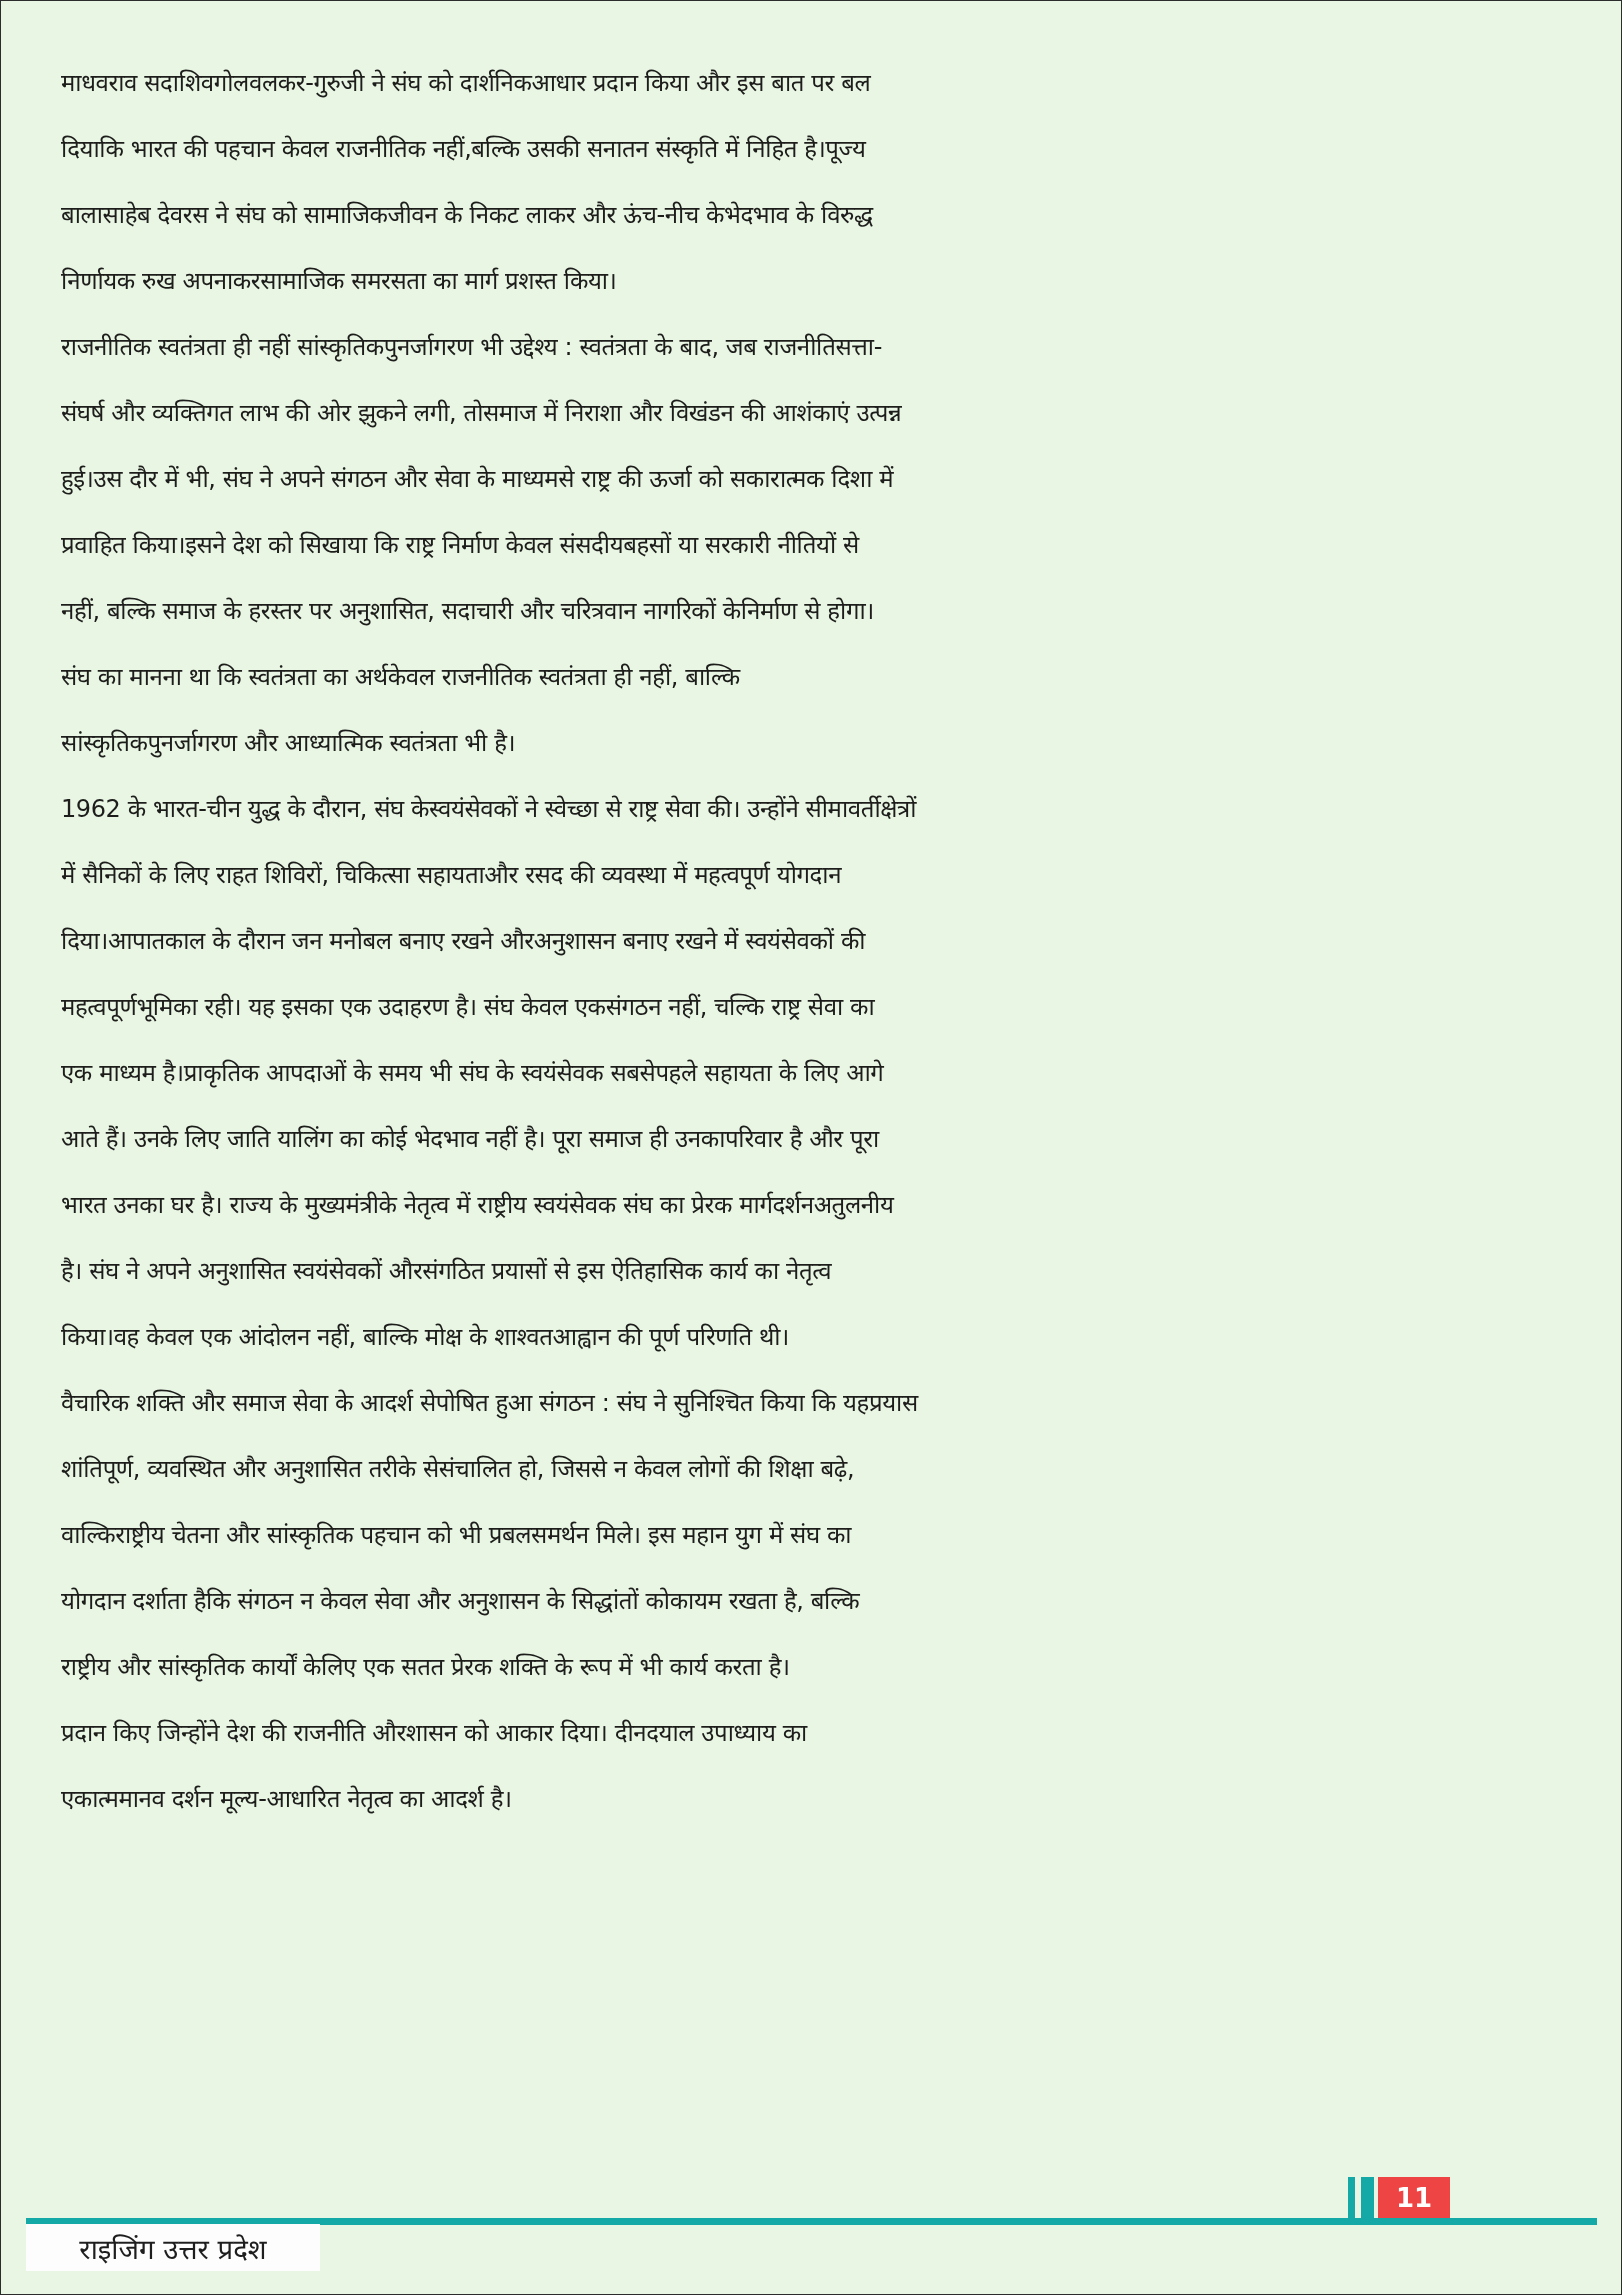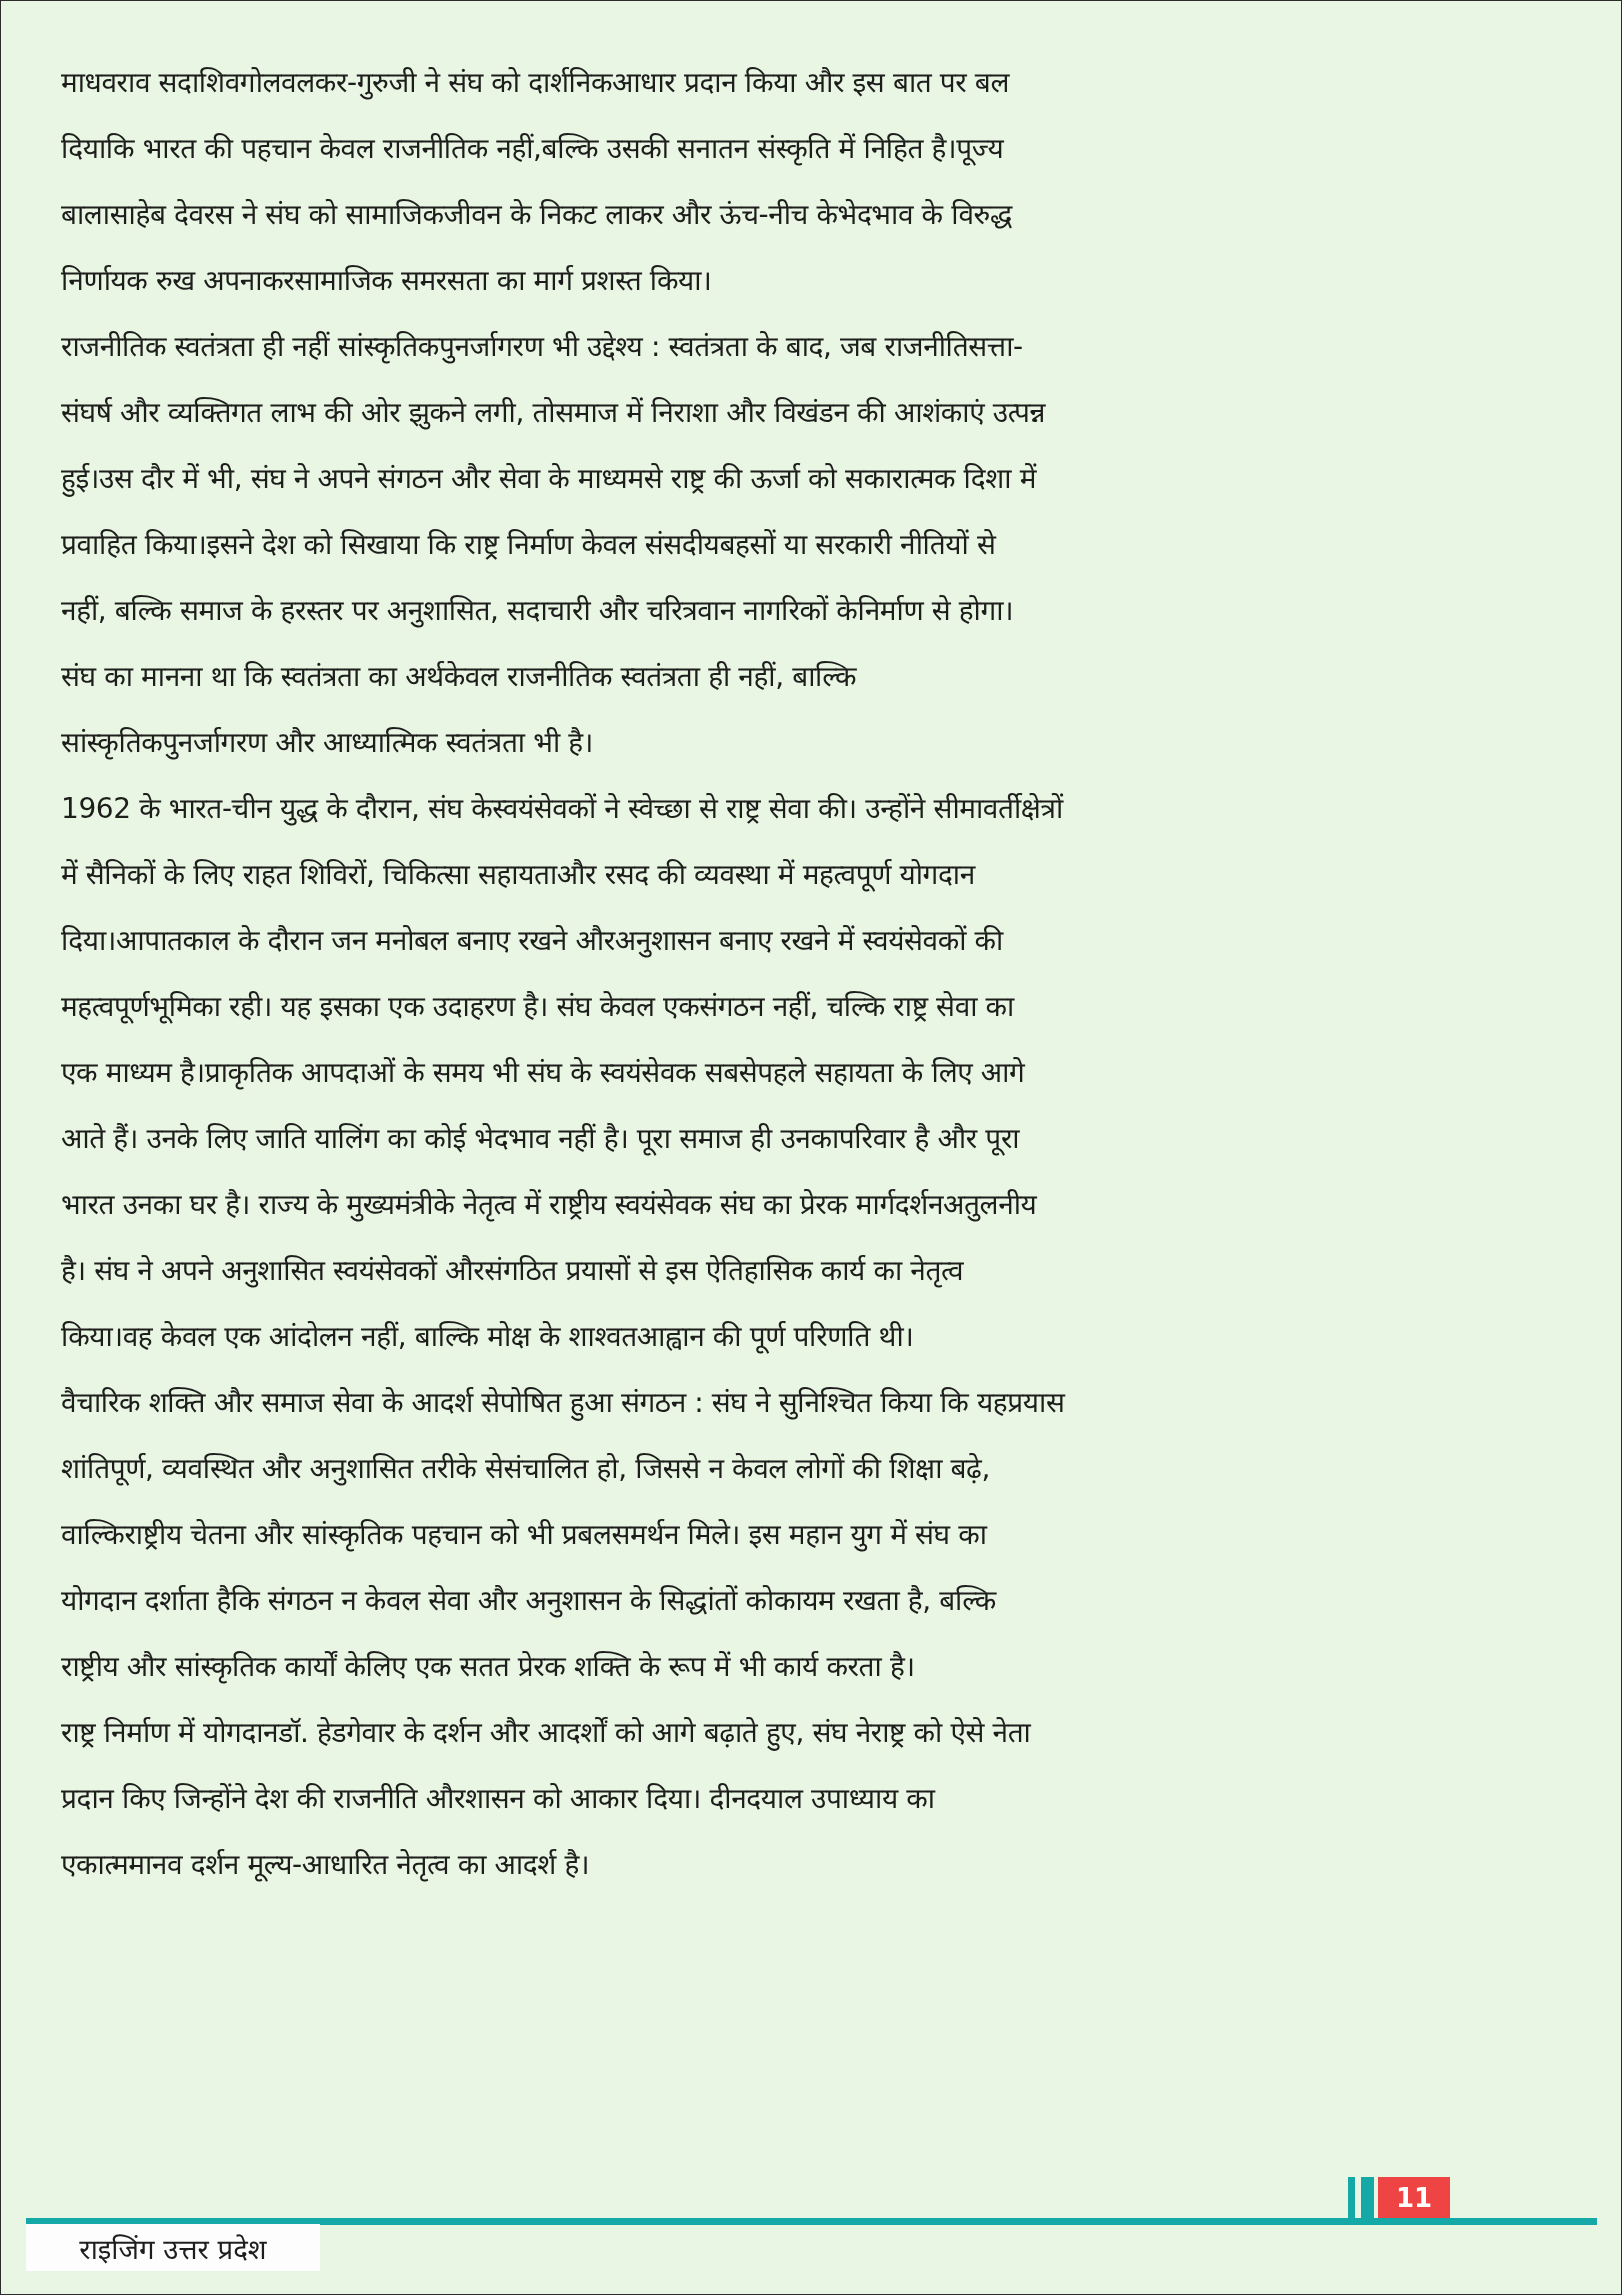--- a/index.html
+++ b/index.html
@@ -17,21 +17,21 @@
     overflow: hidden;
     font-family: "DejaVu Sans", sans-serif;
   }
   .article-body {
     position: absolute;
     left: 60px;
     top: 49px;
     width: 1525px;
   }
   .text-line {
-    font-size: 28px;
+    font-size: 24px;
     line-height: 66px;
     color: #1d1d1b;
     white-space: nowrap;
     letter-spacing: -0.4px;
   }
   .footer-rule {
     position: absolute;
     left: 25px;
     top: 2217px;
     width: 1571px;
@@ -110,21 +110,20 @@
     <div class="text-line">एक माध्यम है।प्राकृतिक आपदाओं के समय भी संघ के स्वयंसेवक सबसेपहले सहायता के लिए आगे</div>
     <div class="text-line">आते हैं। उनके लिए जाति यालिंग का कोई भेदभाव नहीं है। पूरा समाज ही उनकापरिवार है और पूरा</div>
     <div class="text-line">भारत उनका घर है। राज्य के मुख्यमंत्रीके नेतृत्व में राष्ट्रीय स्वयंसेवक संघ का प्रेरक मार्गदर्शनअतुलनीय</div>
     <div class="text-line">है। संघ ने अपने अनुशासित स्वयंसेवकों औरसंगठित प्रयासों से इस ऐतिहासिक कार्य का नेतृत्व</div>
     <div class="text-line">किया।वह केवल एक आंदोलन नहीं, बाल्कि मोक्ष के शाश्वतआह्वान की पूर्ण परिणति थी।</div>
     <div class="text-line">वैचारिक शक्ति और समाज सेवा के आदर्श सेपोषित हुआ संगठन : संघ ने सुनिश्चित किया कि यहप्रयास</div>
     <div class="text-line">शांतिपूर्ण, व्यवस्थित और अनुशासित तरीके सेसंचालित हो, जिससे न केवल लोगों की शिक्षा बढ़े,</div>
     <div class="text-line">वाल्किराष्ट्रीय चेतना और सांस्कृतिक पहचान को भी प्रबलसमर्थन मिले। इस महान युग में संघ का</div>
     <div class="text-line">योगदान दर्शाता हैकि संगठन न केवल सेवा और अनुशासन के सिद्धांतों कोकायम रखता है, बल्कि</div>
     <div class="text-line">राष्ट्रीय और सांस्कृतिक कार्यों केलिए एक सतत प्रेरक शक्ति के रूप में भी कार्य करता है।</div>
-    <div class="text-line">राष्ट्र निर्माण में योगदानडॉ. हेडगेवार के दर्शन और आदर्शों को आगे बढ़ाते हुए, संघ नेराष्ट्र को ऐसे नेता</div>
     <div class="text-line">प्रदान किए जिन्होंने देश की राजनीति औरशासन को आकार दिया। दीनदयाल उपाध्याय का</div>
     <div class="text-line">एकात्ममानव दर्शन मूल्य-आधारित नेतृत्व का आदर्श है।</div>
   </div>
 
   <div class="page-number-tick-small"></div>
   <div class="page-number-tick-large"></div>
   <div class="page-number-badge">11</div>
 
   <div class="footer-rule"></div>
 

